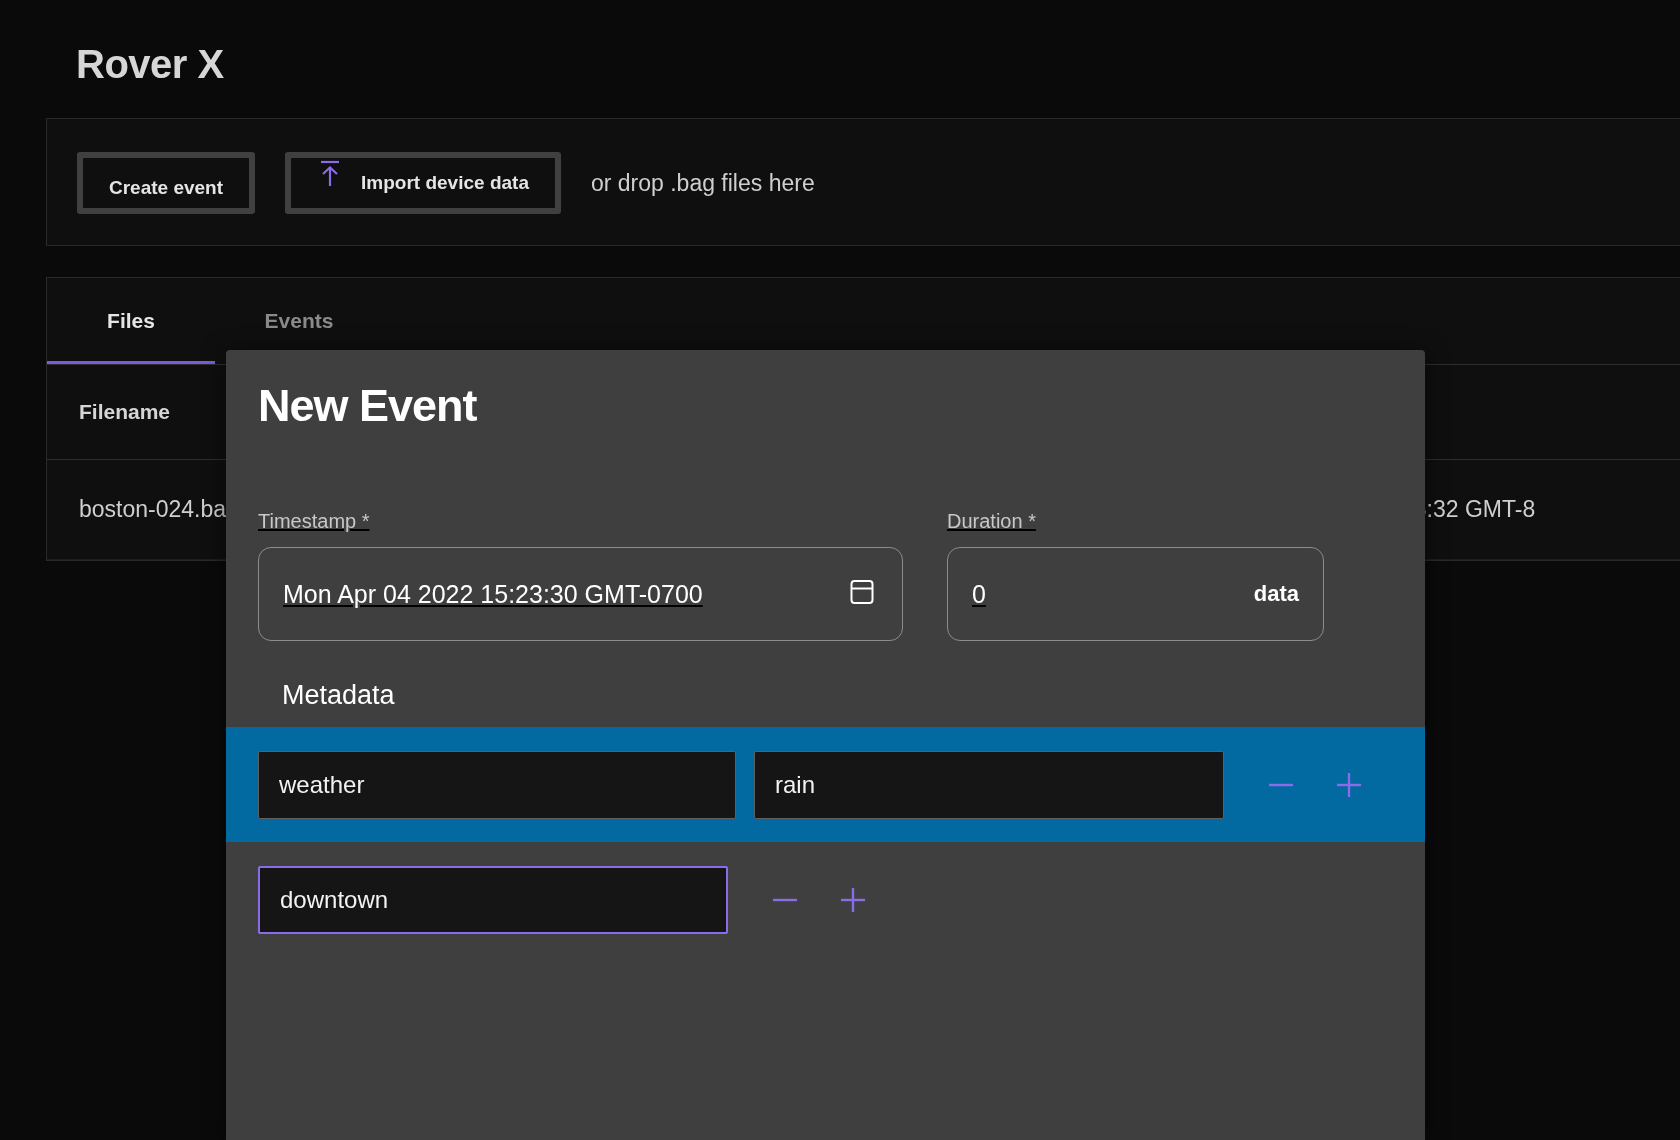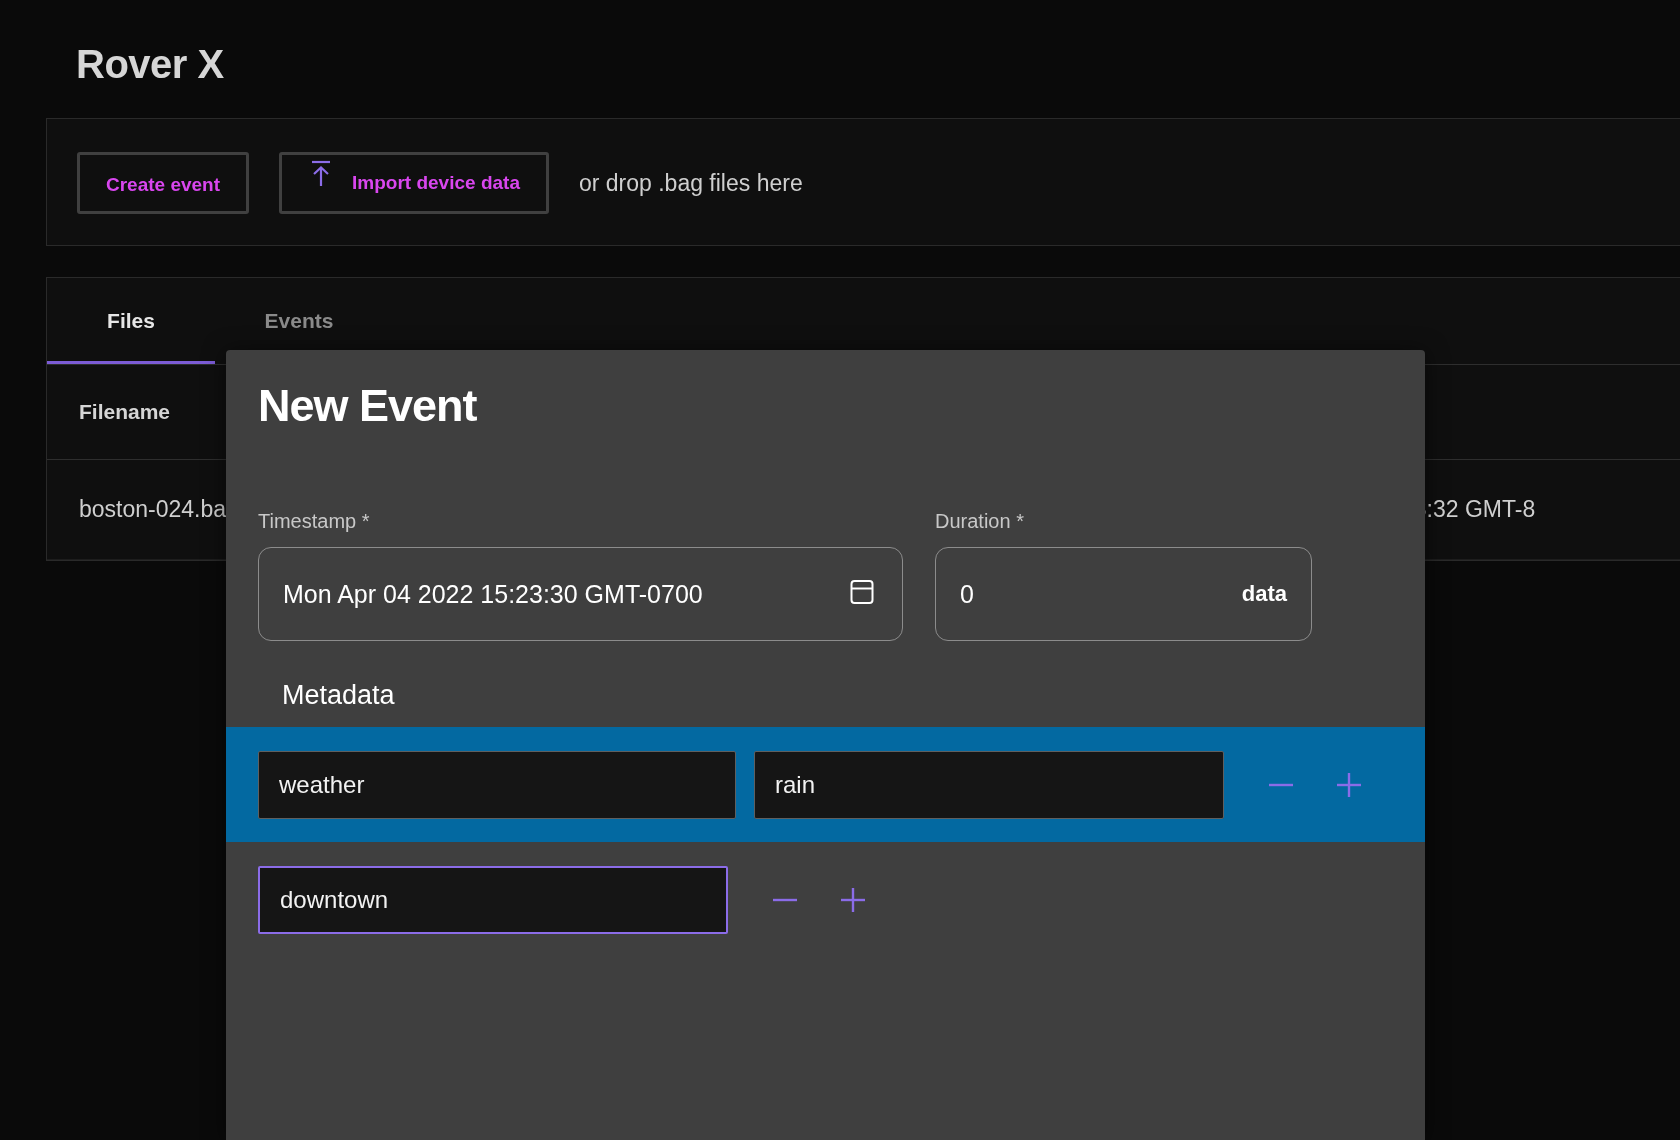--- a/index.html
+++ b/index.html
@@ -43,23 +43,23 @@
   }
   .toolbar-inner {
     position: absolute;
     left: 30px;
     top: 33px;
     display: flex;
     align-items: center;
     gap: 30px;
   }
   .btn-outline {
-    border: 3px solid #404040;
+    border: 6px solid #404040;
     background: transparent;
-    color: #d946ef;
+    color: #e5e5e5;
     font-size: 19px;
     font-weight: bold;
     padding: 0 26px;
     height: 62px;
     line-height: 60px;
     border-radius: 3px;
     cursor: pointer;
     font-family: "Liberation Sans", sans-serif;
     white-space: nowrap;
     text-align: right;
@@ -167,21 +167,22 @@
     letter-spacing: -1px;
     line-height: 1;
   }
 
   .field-row {
     position: absolute;
     top: 160px;
     left: 32px;
     width: 1135px;
     display: flex;
-    gap: 32px;
+    gap: 44px;
+    text-decoration: underline;
   }
   .field { display: flex; flex-direction: column; }
   .field.ts { width: 645px; }
   .field.dur { width: 377px; }
   .field-label {
     font-size: 20px;
     color: #c8c8c8;
     margin-bottom: 14px;
   }
   .input-shell {

